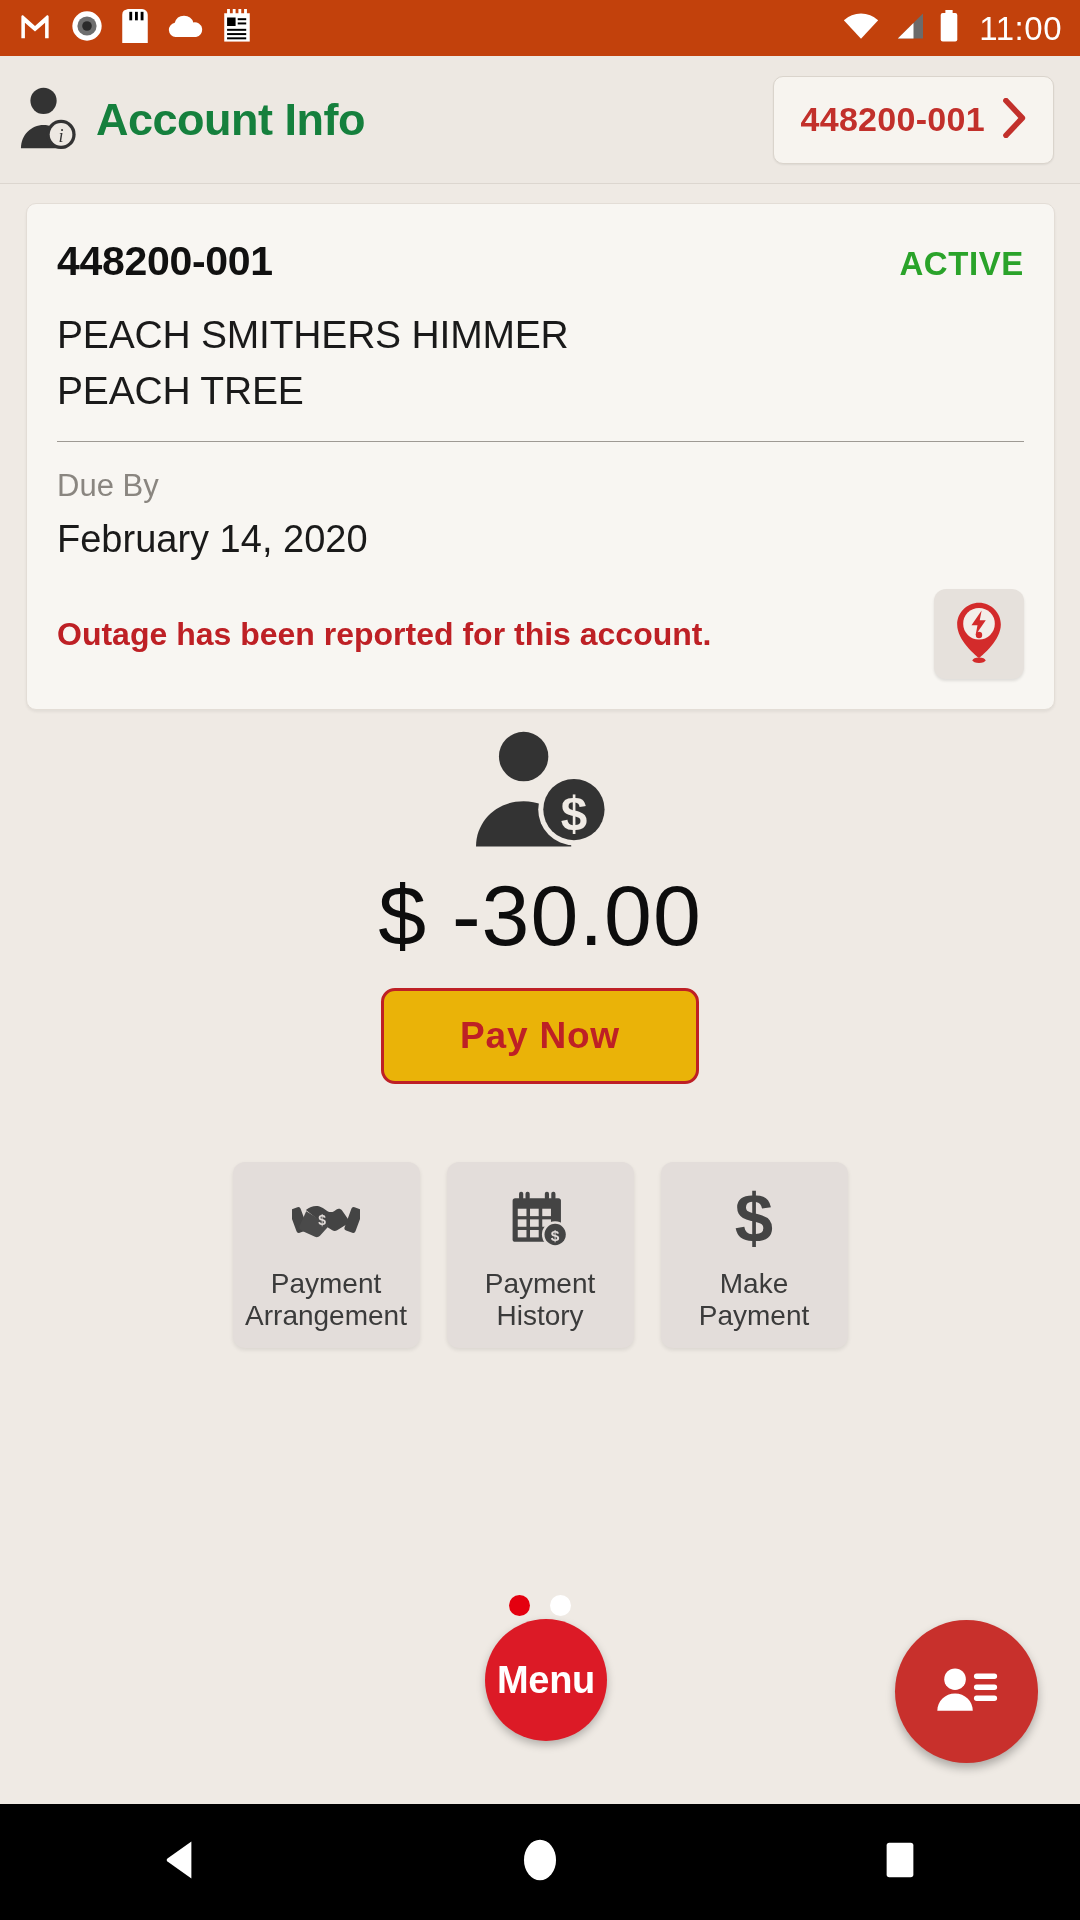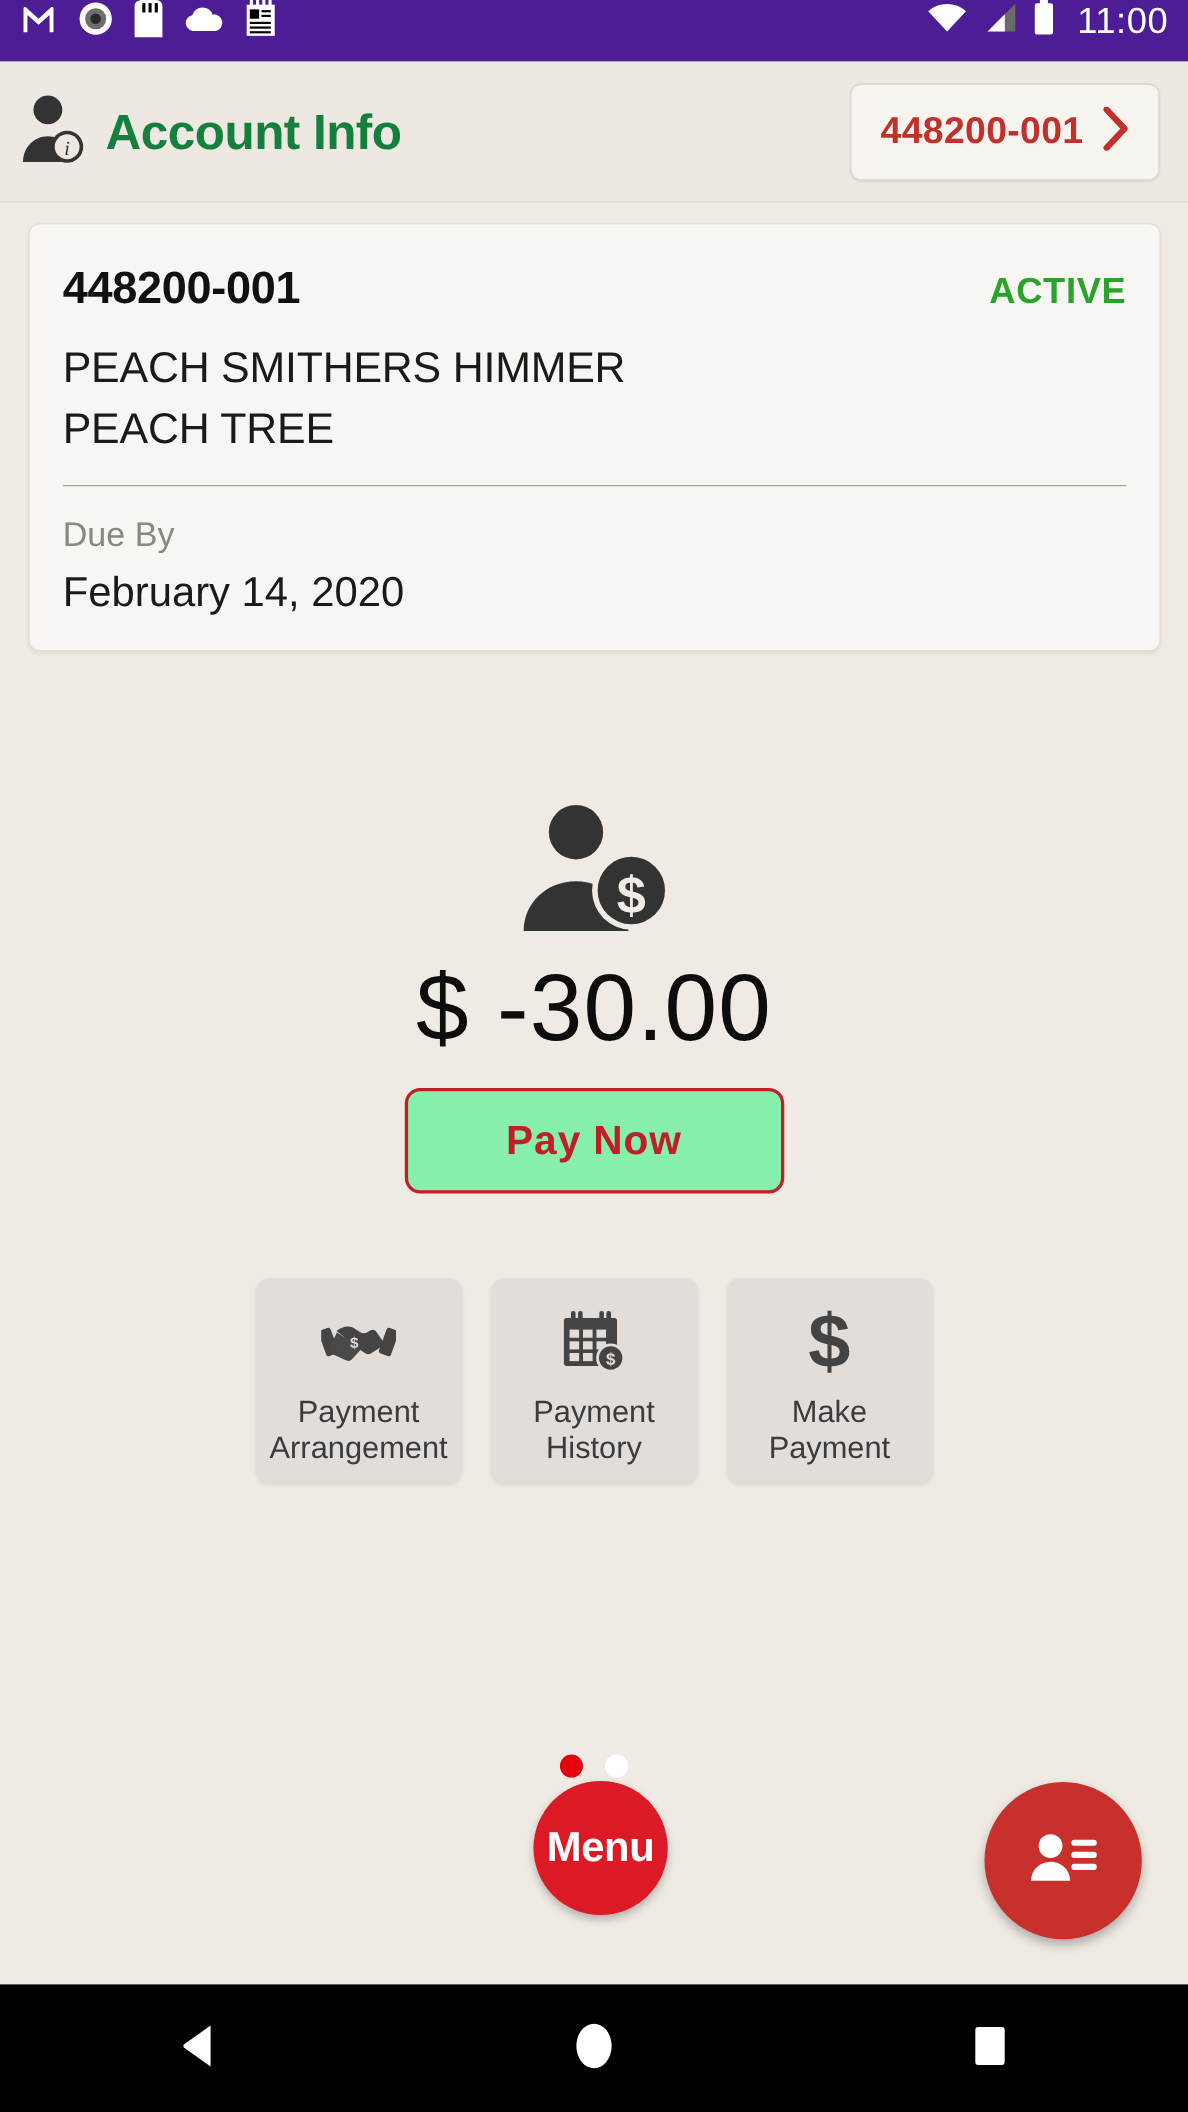--- a/index.html
+++ b/index.html
@@ -15,23 +15,23 @@
     background: #EFEAE4;
     position: relative;
   }
 
   
   .status-bar {
     position: absolute;
     top: 0; left: 0;
     width: 1080px;
     height: 56px;
-    background: #4c1d95;
-    display: flex;
-    align-items: flex-start;
+    background: #c2410c;
+    display: flex;
+    align-items: center;
     padding: 0 18px;
   }
   .status-left {
     display: flex;
     align-items: center;
     gap: 19px;
     flex: 1;
   }
   .status-right {
     display: flex;
@@ -180,23 +180,23 @@
   }
   .balance-amount {
     font-size: 86px;
     color: #0D0D0D;
     letter-spacing: 1px;
     margin-top: 18px;
     line-height: 1;
   }
   .pay-now-btn {
     margin-top: 30px;
-    width: 345px;
+    width: 318px;
     height: 96px;
-    background: #86efac;
+    background: #eab308;
     border: 3px solid #BE2025;
     border-radius: 14px;
     color: #BE2025;
     font-size: 37px;
     font-weight: bold;
     letter-spacing: 0.8px;
     display: flex;
     align-items: center;
     justify-content: center;
     cursor: pointer;
@@ -409,20 +409,34 @@
 <div class="account-card">
   <div class="card-row-top">
     <span class="acct-number">448200-001</span>
     <span class="acct-status">ACTIVE</span>
   </div>
   <div class="acct-name">PEACH SMITHERS HIMMER</div>
   <div class="acct-addr">PEACH TREE</div>
   <div class="card-divider"></div>
   <div class="due-label">Due By</div>
   <div class="due-date">February 14, 2020</div>
+  <div class="outage-row">
+    <span class="outage-text">Outage has been reported for this account.</span>
+    <span class="outage-tile">
+      <span>
+        <svg width="58" height="64" viewBox="0 0 30 34">
+          <path d="M15 1.4C8.6 1.4 3.4 6.6 3.4 13c0 8.3 9.8 16.4 11.2 17.5.3.2.6.2.8 0C16.8 29.4 26.6 21.3 26.6 13 26.6 6.6 21.4 1.4 15 1.4z" fill="#D32B2B"></path>
+          <circle cx="15" cy="12.6" r="8.4" fill="#F3EEE9"></circle>
+          <path d="M16.4 5.6 11 13.4h3.2l-1 5.2 5.4-7.9h-3.2l1-5.1z" fill="#D32B2B"></path>
+          <circle cx="15" cy="18.6" r="1.7" fill="#D32B2B"></circle>
+          <ellipse cx="15" cy="32" rx="3.4" ry="1.5" fill="#D32B2B"></ellipse>
+        </svg>
+      </span>
+    </span>
+  </div>
 </div>
 
 <div class="balance-block">
   <span>
     <svg width="150" height="122" viewBox="0 0 50 41">
       <circle cx="19.5" cy="9.6" r="8.3" fill="#333333"></circle>
       <path d="M3.5 39.8c0-8.6 7.1-15.2 16-15.2s16 6.6 16 15.2H3.5z" fill="#333333"></path>
       <circle cx="36.4" cy="27.4" r="12" fill="#EFEAE4"></circle>
       <circle cx="36.4" cy="27.4" r="10.3" fill="#333333"></circle>
       <text x="36.4" y="34.2" font-family="Liberation Sans, sans-serif" font-size="16" font-weight="bold" fill="#F0EBE5" text-anchor="middle">$</text>

